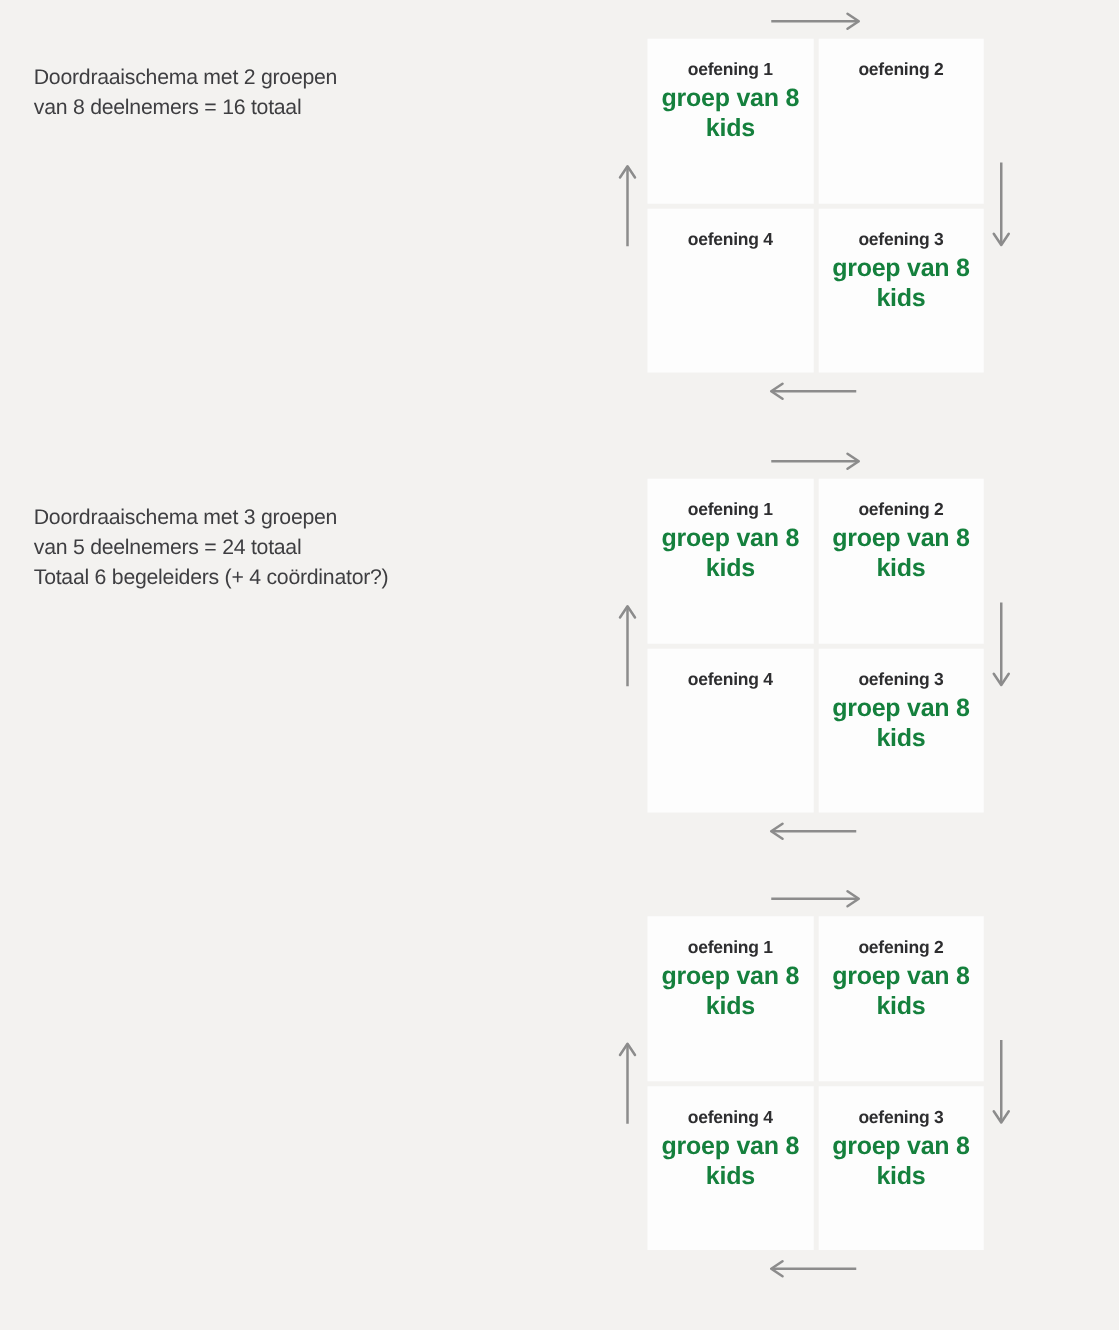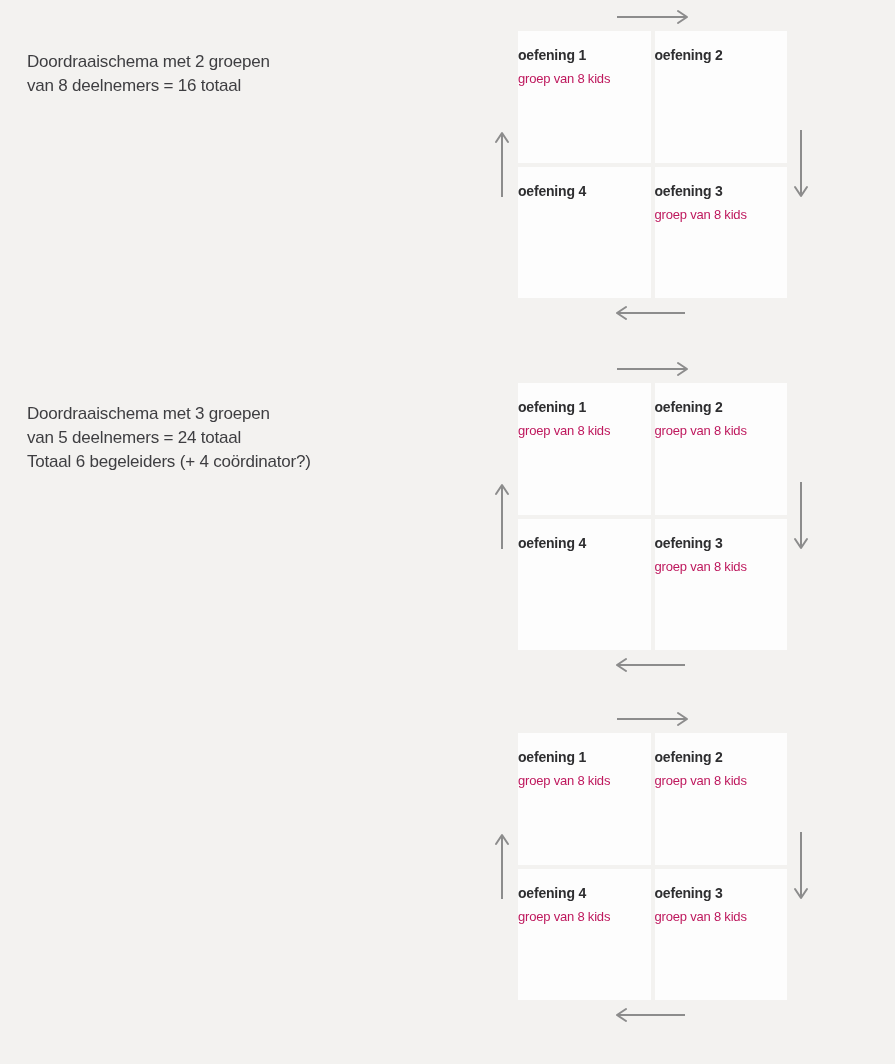--- a/index.html
+++ b/index.html
@@ -40,36 +40,37 @@
     top: 31px;
     width: 269px;
     height: 267px;
     display: grid;
     grid-template-columns: 1fr 1fr;
     grid-template-rows: 1fr 1fr;
     gap: 4px;
   }
   .cell {
     background: #fdfdfd;
-    text-align: left;
+    text-align: center;
     padding-top: 12px;
     box-sizing: border-box;
   }
   .cell-title {
     font-size: 14px;
     line-height: 24px;
     font-weight: bold;
     color: #2e2e30;
     letter-spacing: -0.2px;
   }
   .cell-subtitle {
-    font-size: 13px;
+    font-size: 20px;
     line-height: 24px;
-    color: #be185d;
+    color: #15803d;
     letter-spacing: -0.2px;
+    font-weight: bold;
   }
 
   .arrow { position: absolute; }
   .arrow-top    { left: 616px; top: 9px; }
   .arrow-bottom { left: 616px; top: 305px; }
   .arrow-left   { left: 494px; top: 131px; }
   .arrow-right  { left: 793px; top: 129px; }
   .arrow svg { display: block; }
 </style>
 </head>

